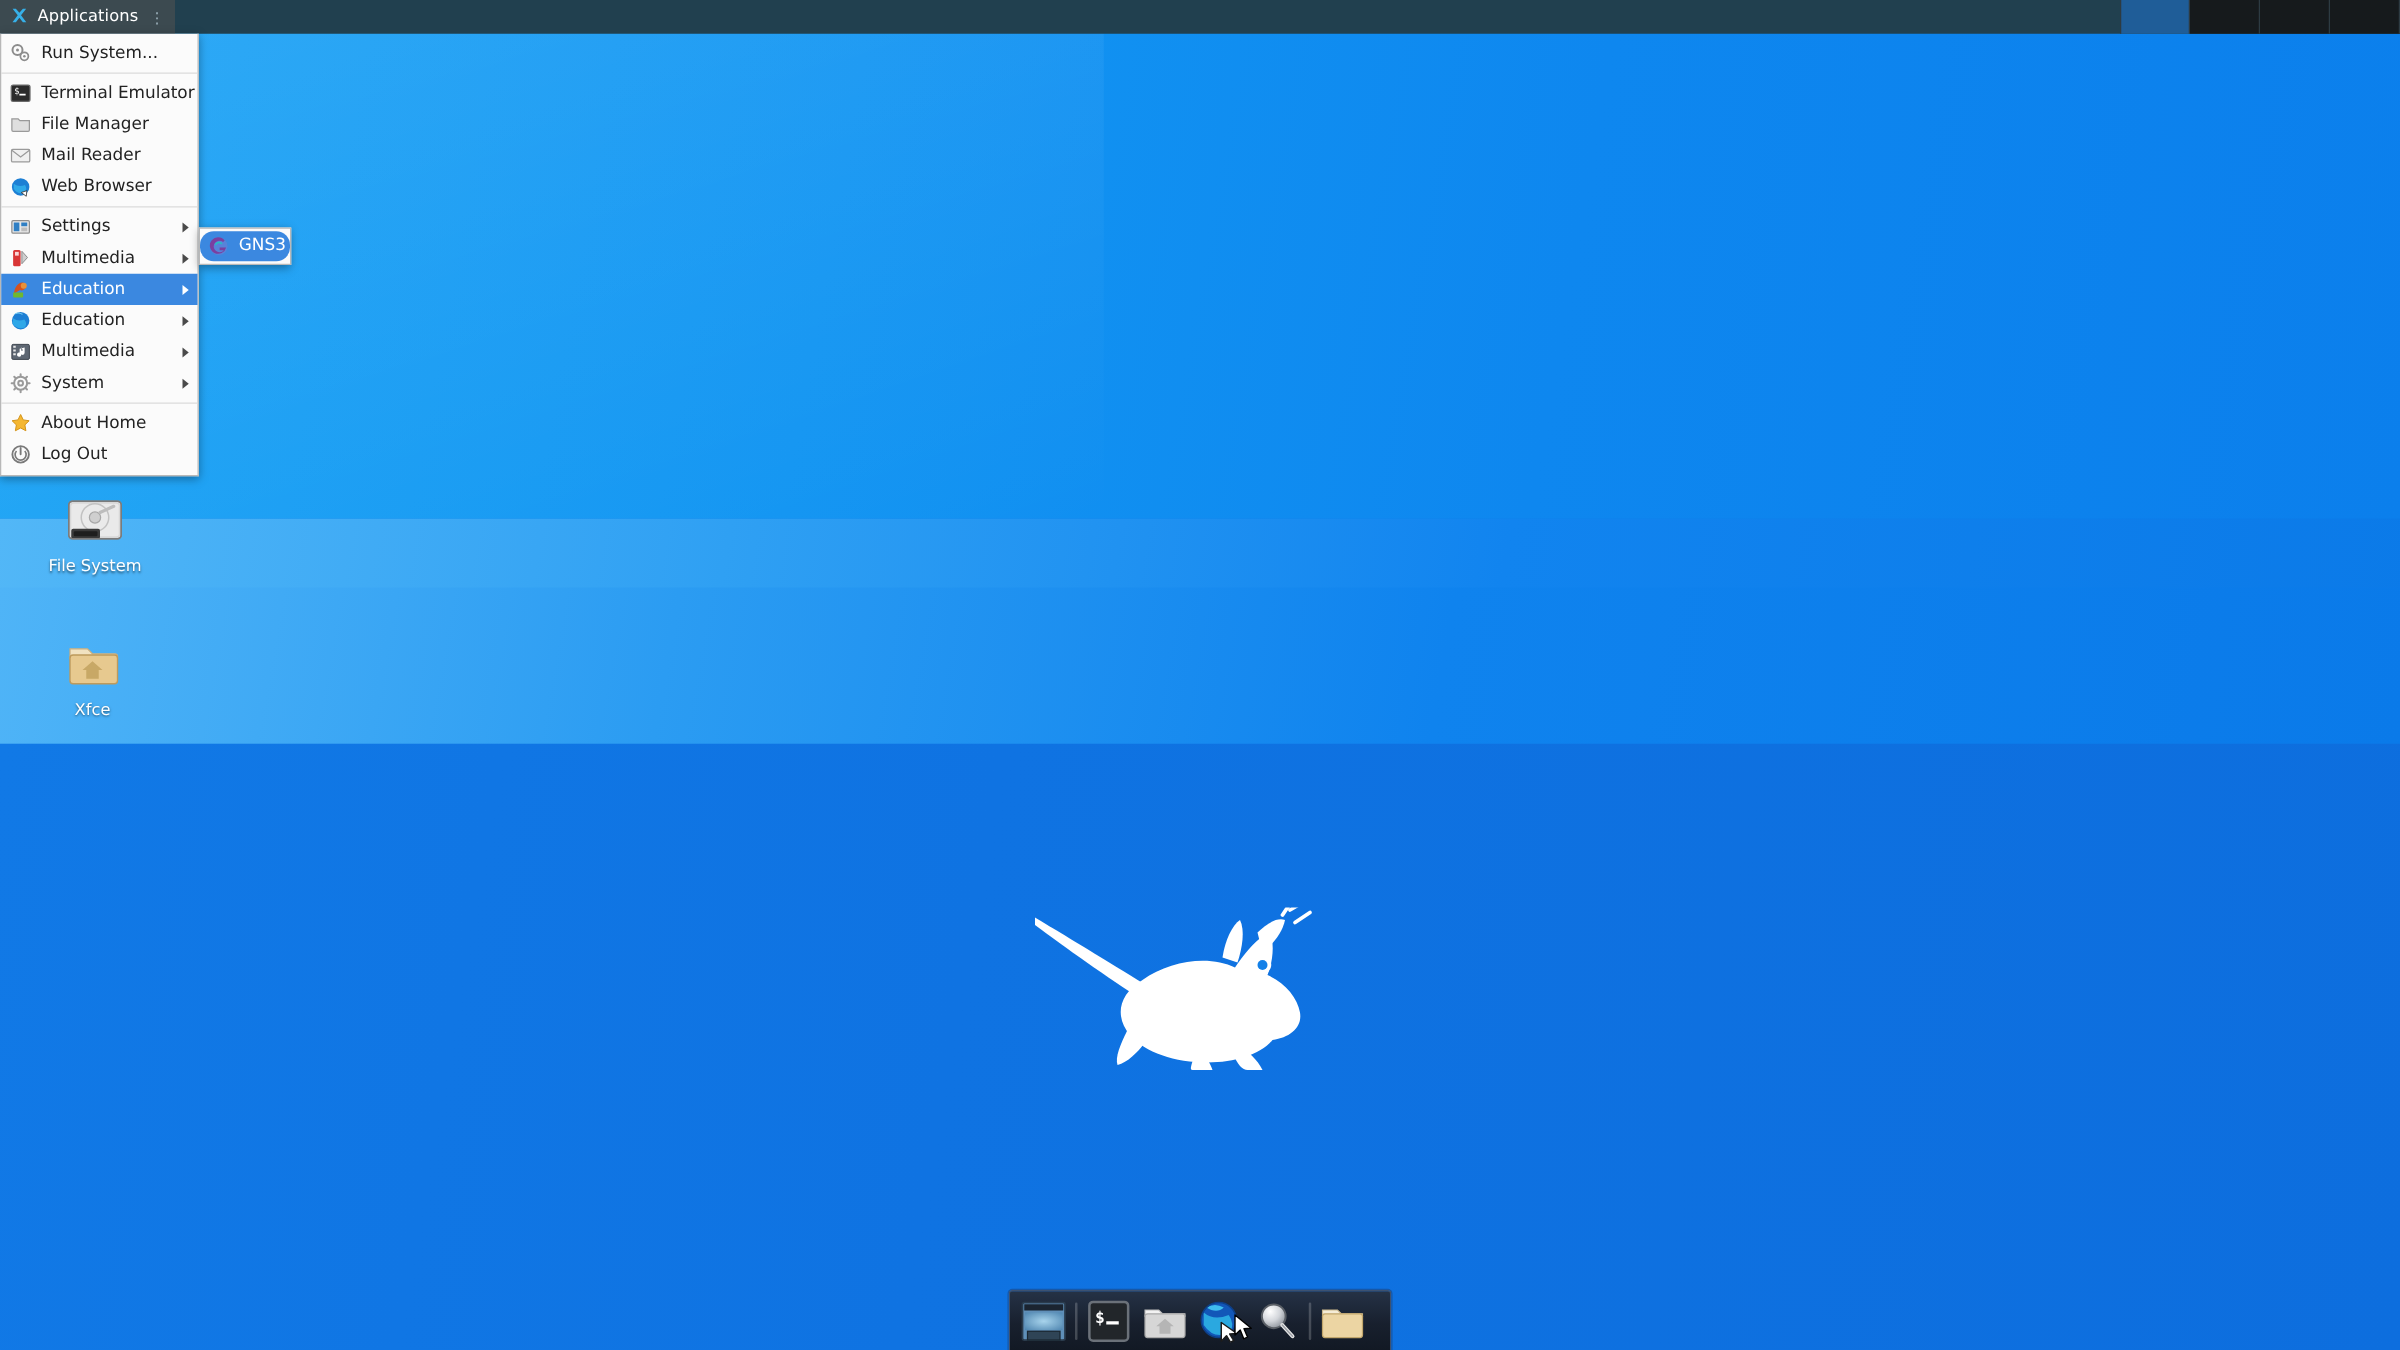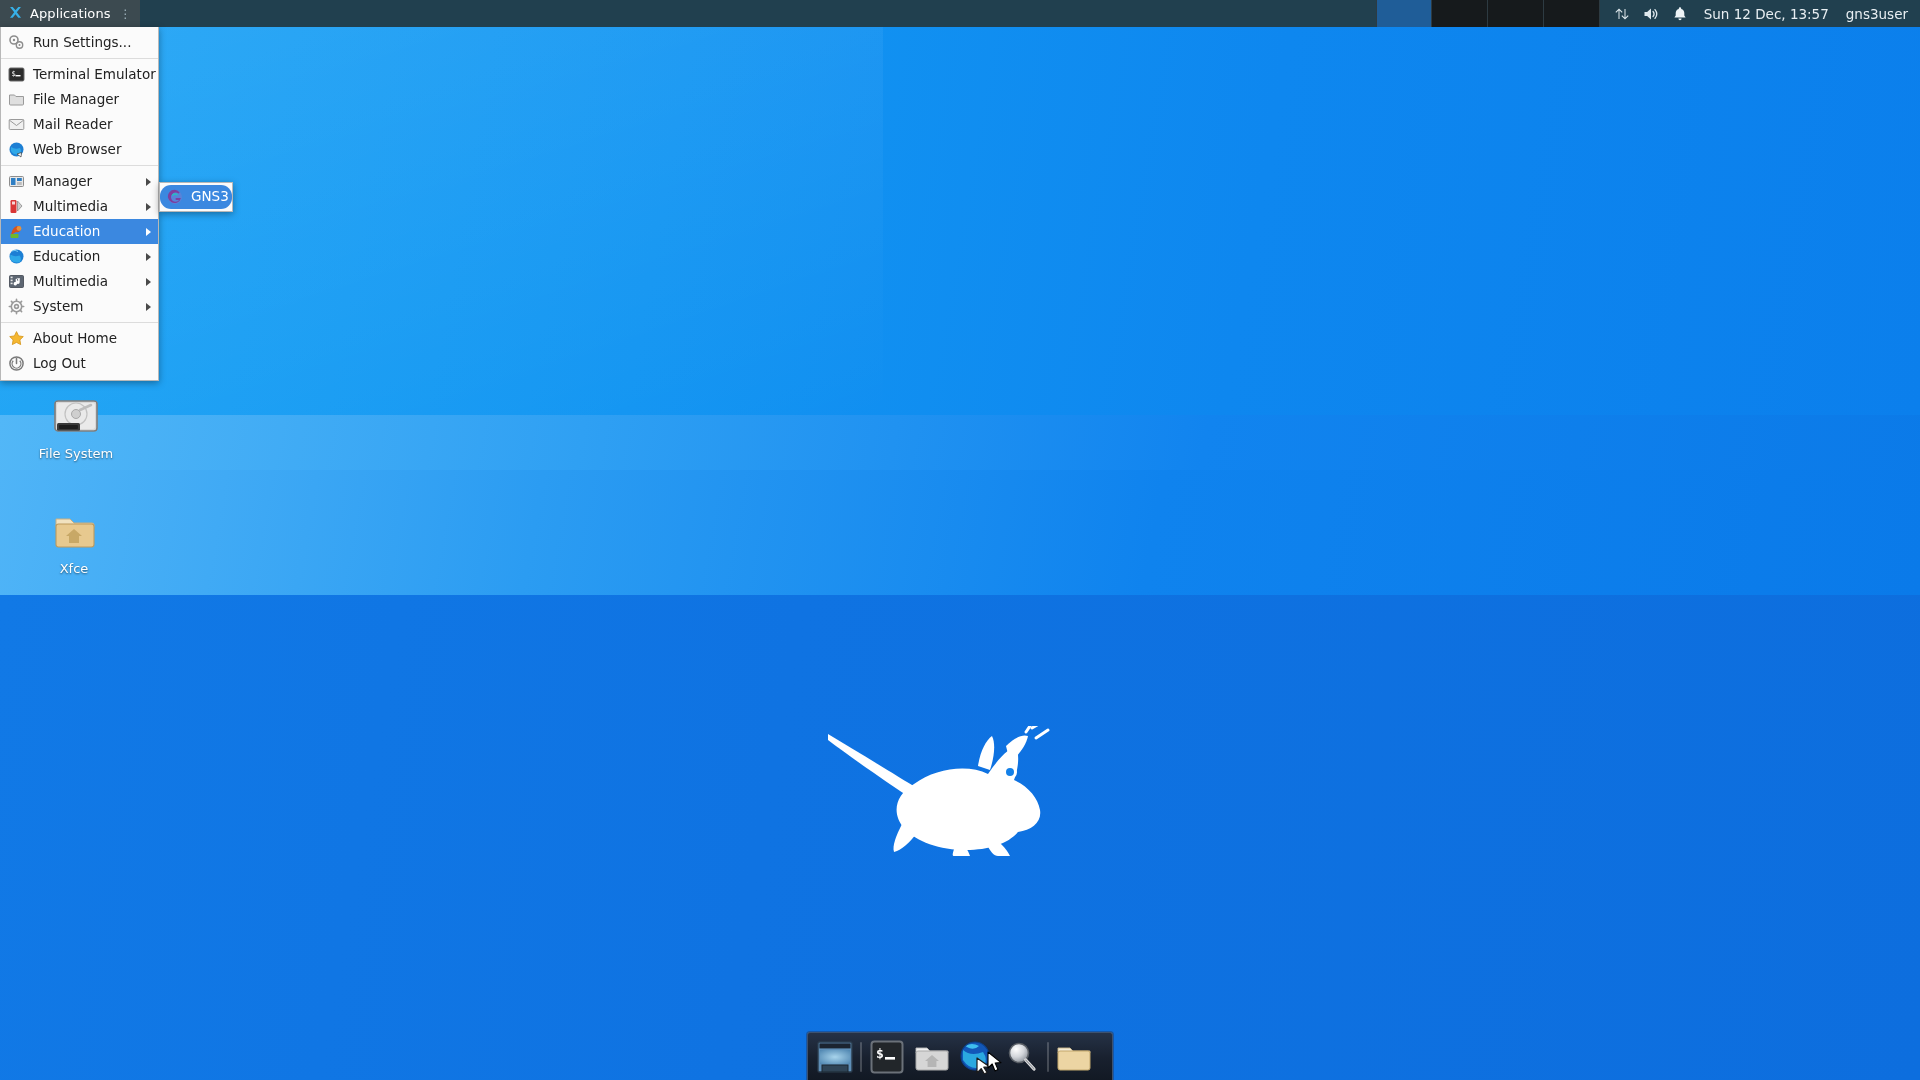--- a/index.html
+++ b/index.html
@@ -186,57 +186,34 @@
 
   <div id="panel-spacer"></div>
 
   <div id="workspaces">
     <div class="ws active"></div>
     <div class="ws"></div>
     <div class="ws"></div>
     <div class="ws"></div>
   </div>
 
-  <div id="tray">
-    <span>
-      <svg width="16" height="16" viewBox="0 0 16 16" fill="#dfe8ed">
-        <path d="M4.5 13 V4.5 L2.2 6.8 L1.4 6 L5 2.4 L8.6 6 L7.8 6.8 L5.5 4.5 V13 Z"></path>
-        <path d="M11.5 3 V11.5 L13.8 9.2 L14.6 10 L11 13.6 L7.4 10 L8.2 9.2 L10.5 11.5 V3 Z"></path>
-      </svg>
-    </span>
-    <span>
-      <svg width="17" height="16" viewBox="0 0 17 16" fill="#dfe8ed">
-        <path d="M1.5 6 h2.6 L8 2.4 v11.2 L4.1 10 H1.5 Z"></path>
-        <path d="M10 5.4 a4 4 0 0 1 0 5.2" fill="none" stroke="#dfe8ed" stroke-width="1.3" stroke-linecap="round"></path>
-        <path d="M12 3.6 a7 7 0 0 1 0 8.8" fill="none" stroke="#dfe8ed" stroke-width="1.3" stroke-linecap="round"></path>
-      </svg>
-    </span>
-    <span>
-      <svg width="14" height="16" viewBox="0 0 14 16" fill="#eef4f7">
-        <path d="M7 1.2 a1.2 1.2 0 0 1 1.2 1.2 v0.5 a4.3 4.3 0 0 1 3.1 4.1 v2.4 l1.3 2.1 H1.4 l1.3-2.1 V7 a4.3 4.3 0 0 1 3.1-4.1 V2.4 A1.2 1.2 0 0 1 7 1.2 Z"></path>
-        <path d="M5.4 12.6 h3.2 a1.6 1.6 0 0 1-3.2 0 Z"></path>
-      </svg>
-    </span>
-    <span id="clock">Sun 12 Dec, 13:57</span>
-    <span id="username">gns3user</span>
-  </div>
 </div>
 
 <div id="apps-menu">
 
   <div class="mi">
     <span class="mi-icon">
       <svg width="17" height="17" viewBox="0 0 17 17" fill="#8d8d8d">
         <circle cx="6" cy="6" r="4" fill="none" stroke="#8d8d8d" stroke-width="1.6"></circle>
         <circle cx="11.5" cy="11" r="3.2" fill="none" stroke="#8d8d8d" stroke-width="1.4"></circle>
         <circle cx="6" cy="6" r="1.2"></circle>
           <circle cx="11.5" cy="11" r="1"></circle>
       </svg>
     </span>
-    <span class="mi-label">Run Settings...</span>
+    <span class="mi-label">Run System...</span>
   </div>
   <div class="mi-sep"></div>
 
   <div class="mi">
     <span class="mi-icon">
       <svg width="17" height="17" viewBox="0 0 17 17">
         <rect x="1" y="2" width="15" height="13" rx="1.5" fill="#2b2b2b" stroke="#6b6b6b" stroke-width="1"></rect>
         <text x="3.4" y="9.5" font-family="DejaVu Sans Mono, monospace" font-size="7" fill="#ffffff">$</text>
         <rect x="7.5" y="9" width="5" height="1.4" fill="#ffffff"></rect>
       </svg>
@@ -277,21 +254,21 @@
 
   <div class="mi">
     <span class="mi-icon">
       <svg width="17" height="17" viewBox="0 0 17 17">
         <rect x="1.5" y="3.5" width="14" height="10" rx="1" fill="#e8e8e8" stroke="#8d8d8d" stroke-width="1"></rect>
         <rect x="3" y="5" width="4.5" height="7" fill="#2f7fc4"></rect>
         <rect x="9" y="5" width="4.8" height="3" fill="#2f7fc4"></rect>
         <rect x="9" y="9" width="4.8" height="3" fill="#bdbdbd"></rect>
       </svg>
     </span>
-    <span class="mi-label">Manager</span>
+    <span class="mi-label">Settings</span>
     <span class="arrow"></span>
   </div>
 
   <div class="mi">
     <span class="mi-icon">
       <svg width="17" height="17" viewBox="0 0 17 17">
         <rect x="2.5" y="2" width="6" height="13" rx="1.2" fill="#d93636"></rect>
         <rect x="4" y="3.5" width="3" height="3" fill="#ffffff" opacity="0.8"></rect>
         <path d="M9.5 3 l4.5 5 l-4.5 5 Z" fill="#cfcfcf" stroke="#8d8d8d" stroke-width="0.8"></path>
       </svg>

